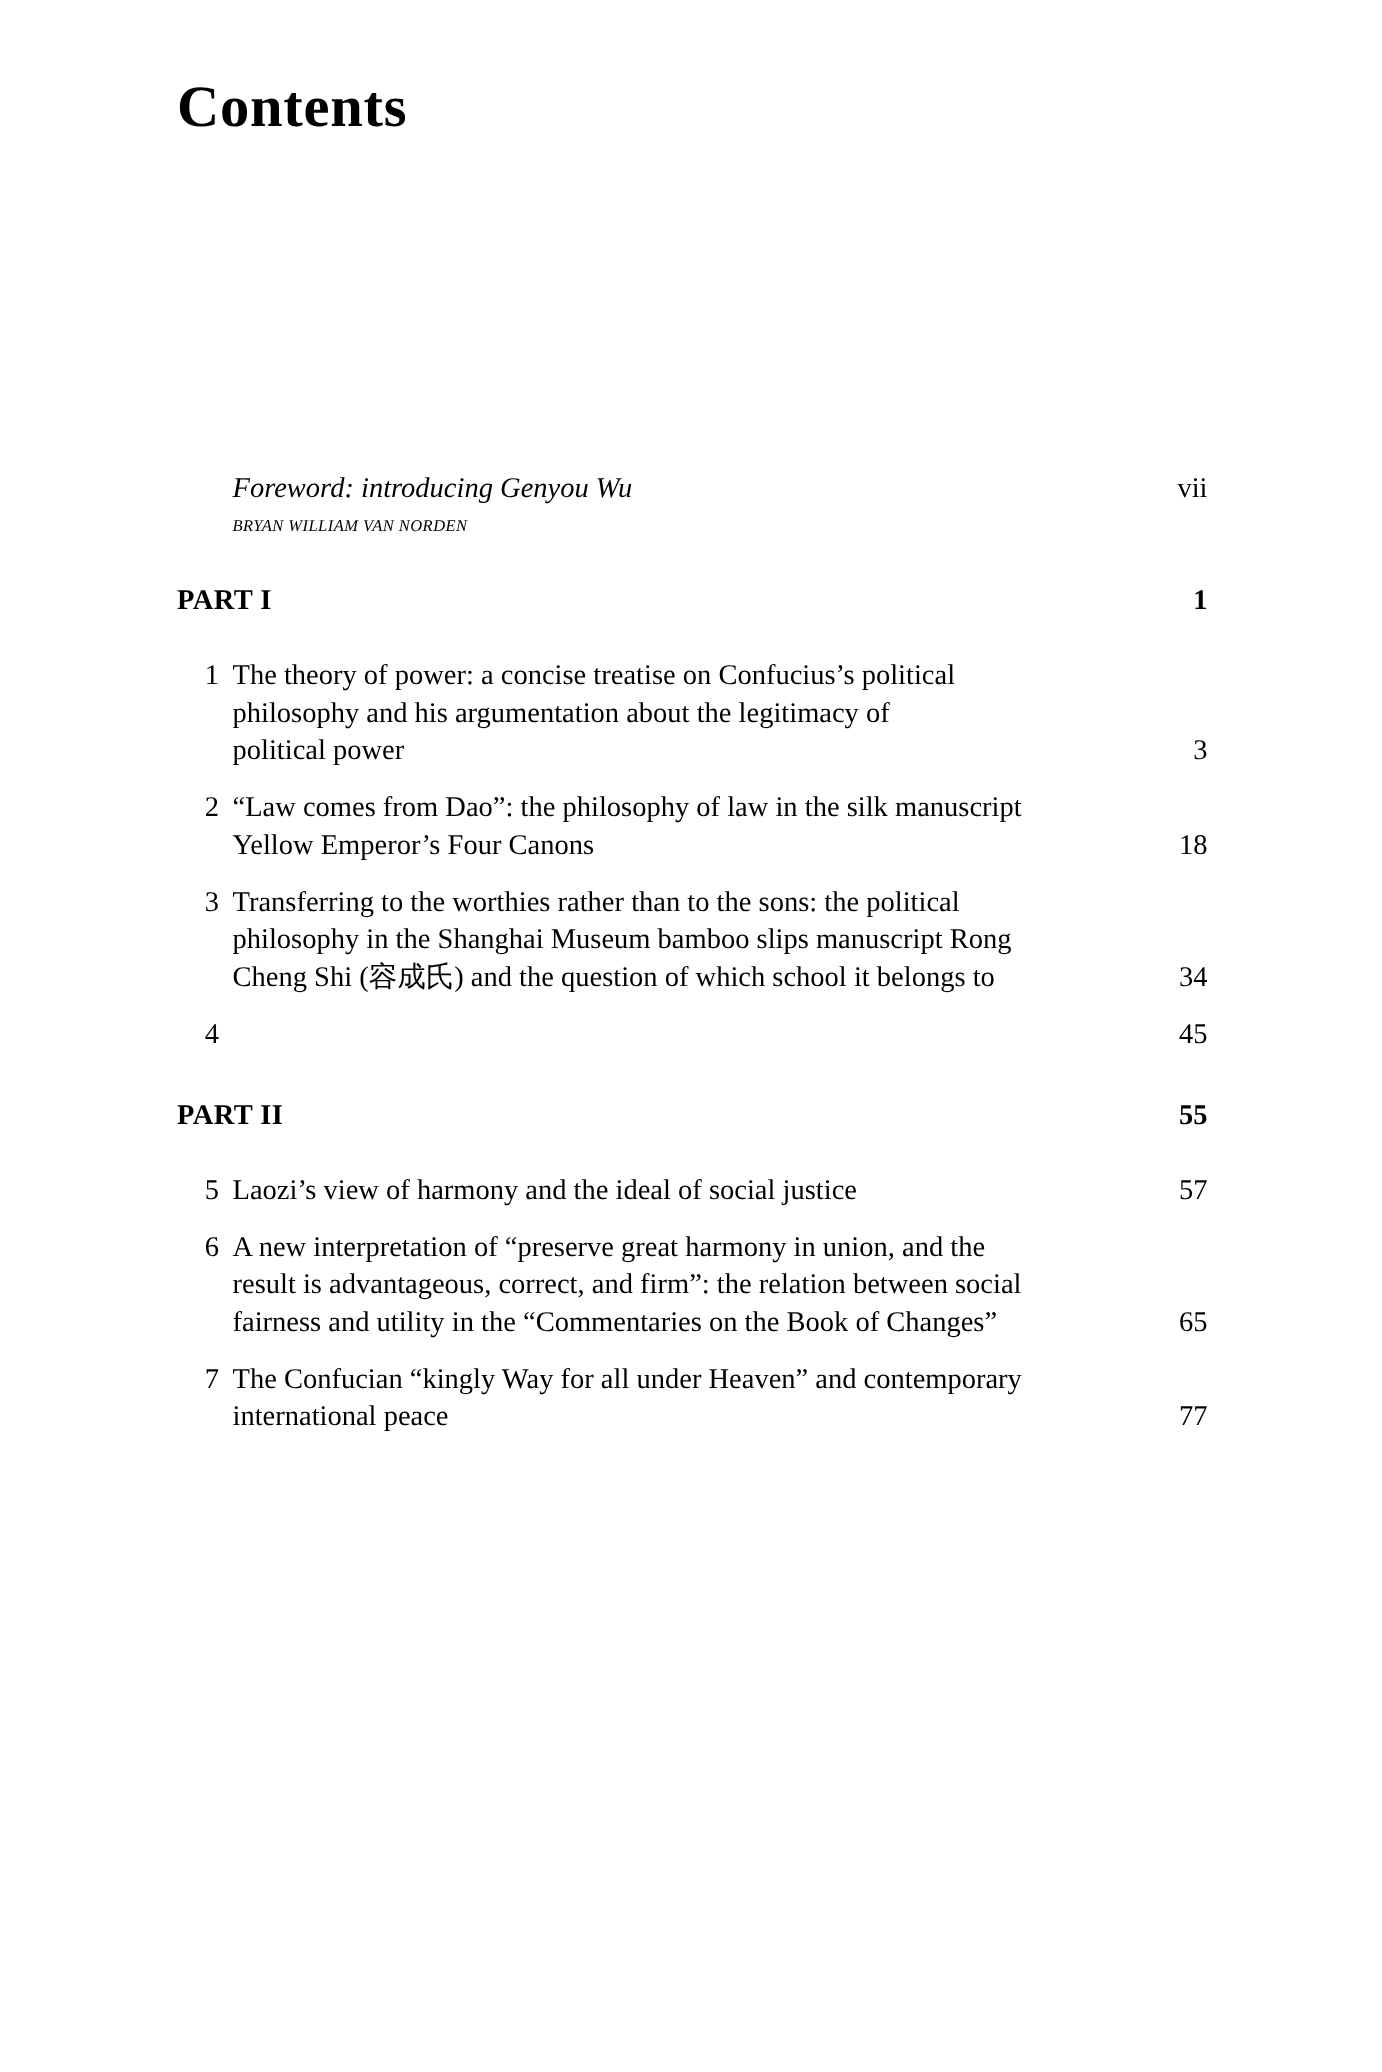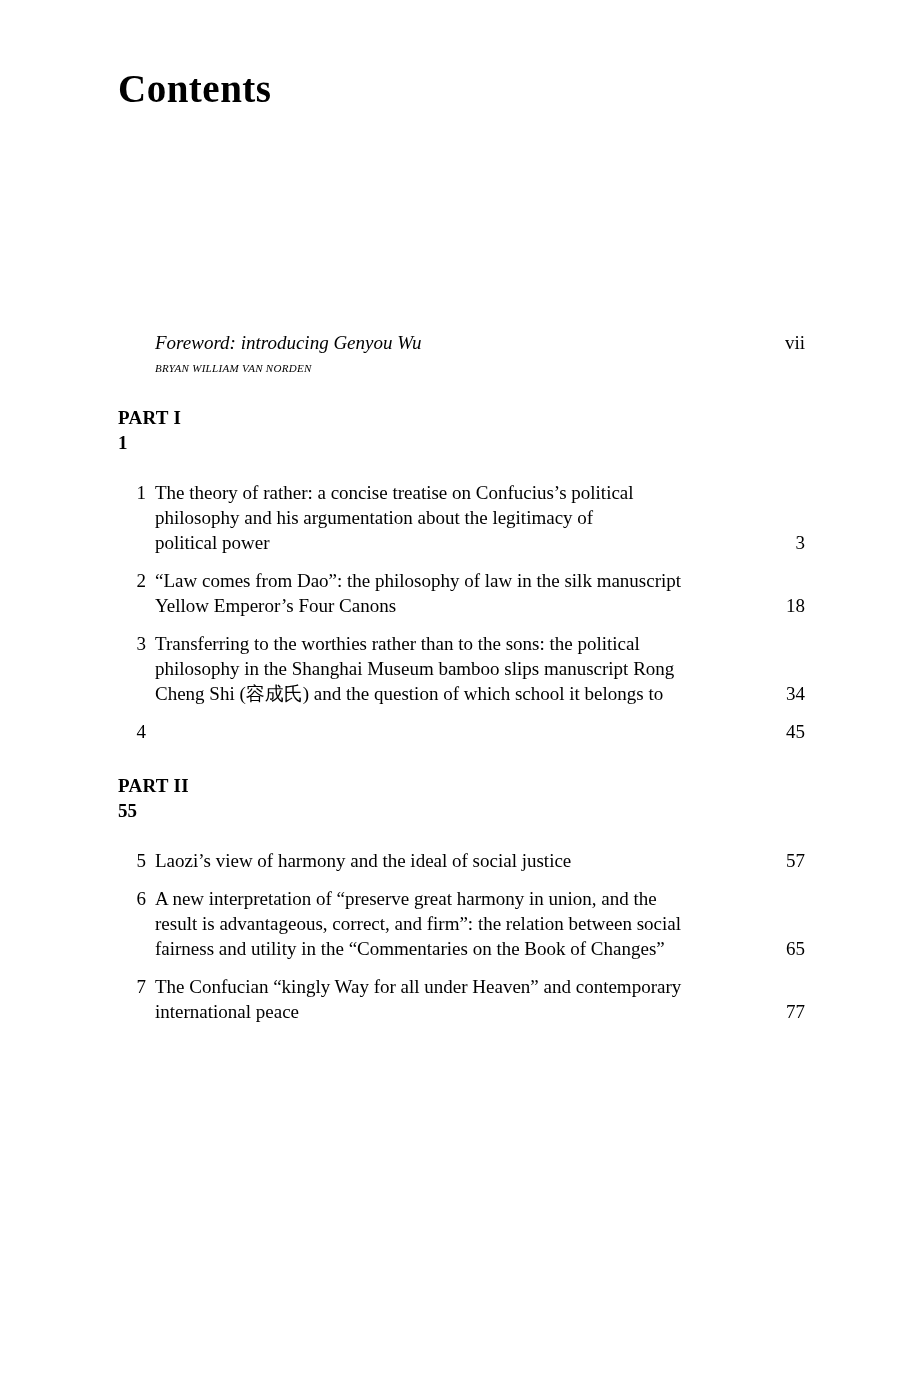--- a/index.html
+++ b/index.html
@@ -9,36 +9,36 @@
     height: 1381px;
     margin: 0 auto;
     background: #ffffff;
     color: #000000;
     font-family: "Liberation Serif", serif;
     font-size: 19px;
     line-height: 25px;
     overflow: hidden;
   }
   .inner {
-    padding-top: 66px;
+    padding-top: 49px;
     margin-left: 118px;
     width: 687px;
   }
   h1.contents-title {
     margin: 0 0 218px 0;
     font-size: 39px;
     line-height: 46px;
     font-weight: bold;
     letter-spacing: 0.5px;
   }
   .row { display: flex; margin-top: 13px; }
   .row:first-child { margin-top: 0; }
   .author-row { margin-top: 5px; }
   .author-row + .front { margin-top: 21px; }
-  .part { margin-top: 29px; font-weight: bold; flex-direction: column; }
+  .part { margin-top: 29px; font-weight: bold; }
   .front + .part { margin-top: 40px; }
   .part + .row { margin-top: 25px; }
 
   .num {
     width: 28px;
     margin-right: 9px;
     text-align: right;
     flex: none;
   }
   .spacer { width: 37px; flex: none; }
@@ -81,21 +81,21 @@
         </div>
         <div class="author-row">
           <span class="author">BRYAN WILLIAM VAN NORDEN</span>
         </div>
         <div class="row part">
           <span class="plabel">PART I</span>
           <span class="pageno">1</span>
         </div>
         <div class="row chapter">
           <span class="num">1</span>
-          <span class="title"><span>The theory of </span><span class="it">rather</span><span>: a concise treatise on Confucius’s political
+          <span class="title"><span>The theory of </span><span class="it">power</span><span>: a concise treatise on Confucius’s political
 philosophy and his argumentation about the legitimacy of
 political power</span></span>
           <span class="pageno">3</span>
         </div>
         <div class="row chapter">
           <span class="num">2</span>
           <span class="title"><span>“Law comes from Dao”: the philosophy of law in the silk manuscript
 </span><span class="it">Yellow Emperor’s Four Canons</span></span>
           <span class="pageno">18</span>
         </div>

